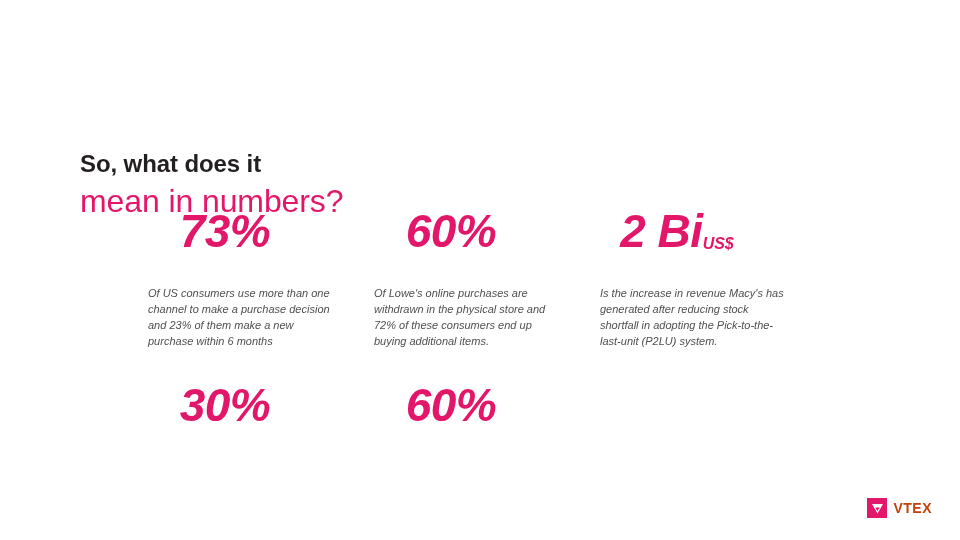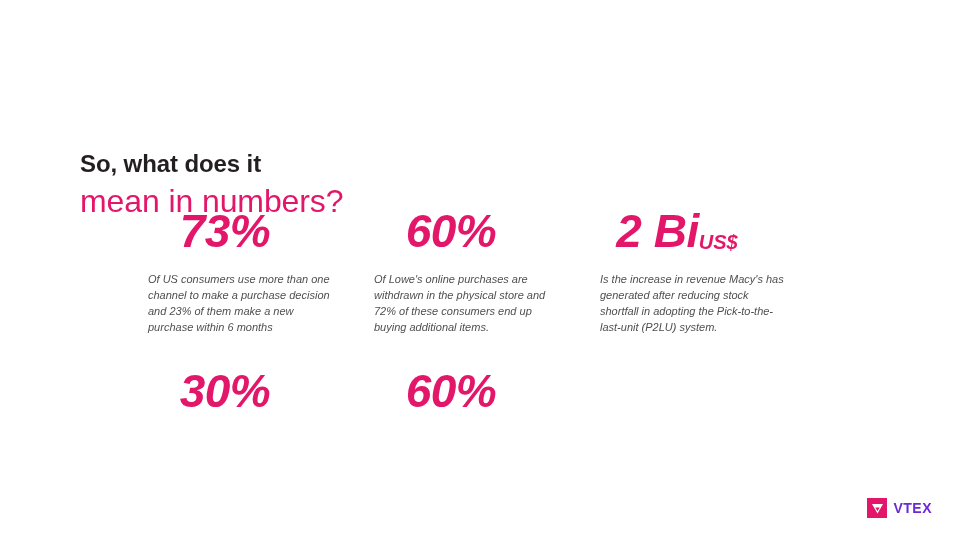--- a/index.html
+++ b/index.html
@@ -67,33 +67,33 @@
   }
   .stat-number {
     font-size: 46px;
     font-weight: bold;
     color: #e3176a;
     line-height: 1;
     letter-spacing: -0.5px;
     white-space: nowrap;
   }
   .stat-suffix {
-    font-size: 20px;
+    font-size: 16px;
     font-weight: bold;
     color: #e3176a;
     vertical-align: baseline;
     position: relative;
     top: 2px;
     letter-spacing: 0;
   }
   .stat-desc {
     font-size: 11px;
     line-height: 1.45;
     color: #4f4f4f;
-    margin-top: 10px;
+    margin-top: 24px;
   }
   .row2 {
     margin-top: 24px;
   }
   .row2 .stat-desc {
     margin-top: 20px;
   }
   .logo {
     position: absolute;
     right: 28px;
@@ -107,21 +107,21 @@
     height: 20px;
     background: #e3176a;
     display: flex;
     align-items: center;
     justify-content: center;
   }
   .logo-mark svg { display: block; }
   .logo-text {
     font-size: 14px;
     font-weight: bold;
-    color: #6d28d9;
+    color: #c2410c;
     letter-spacing: 0.5px;
   }
 </style>
 </head>
 <body>
 
 <div class="slide">
 
   <div class="title-block">
     <div class="title-line1">So, what does it</div>

